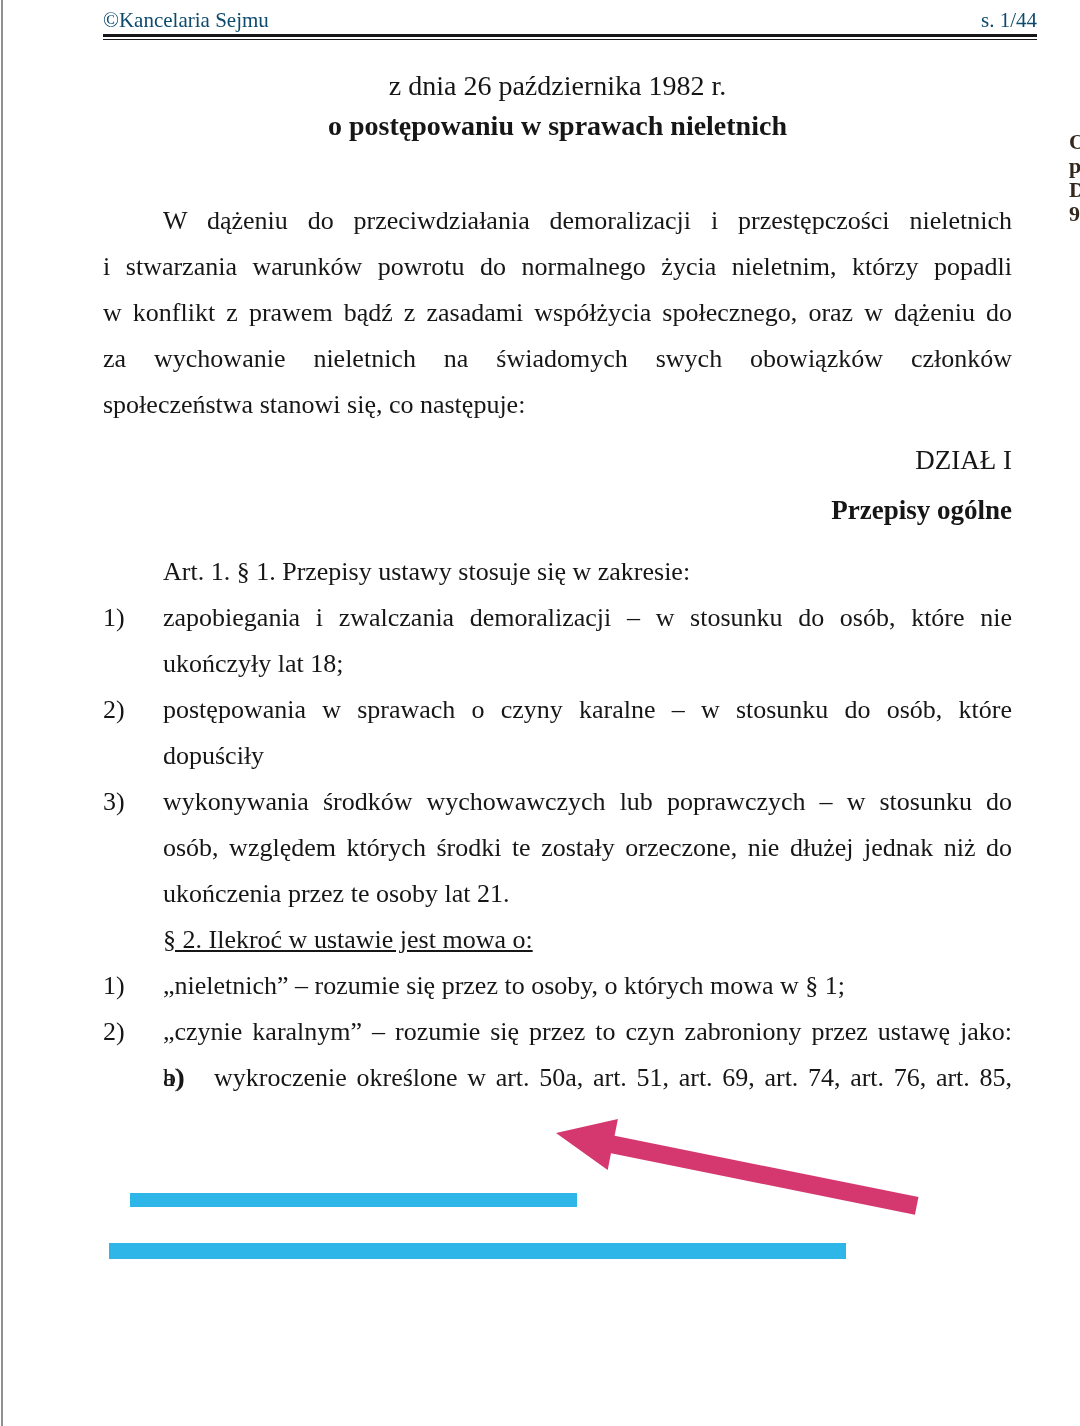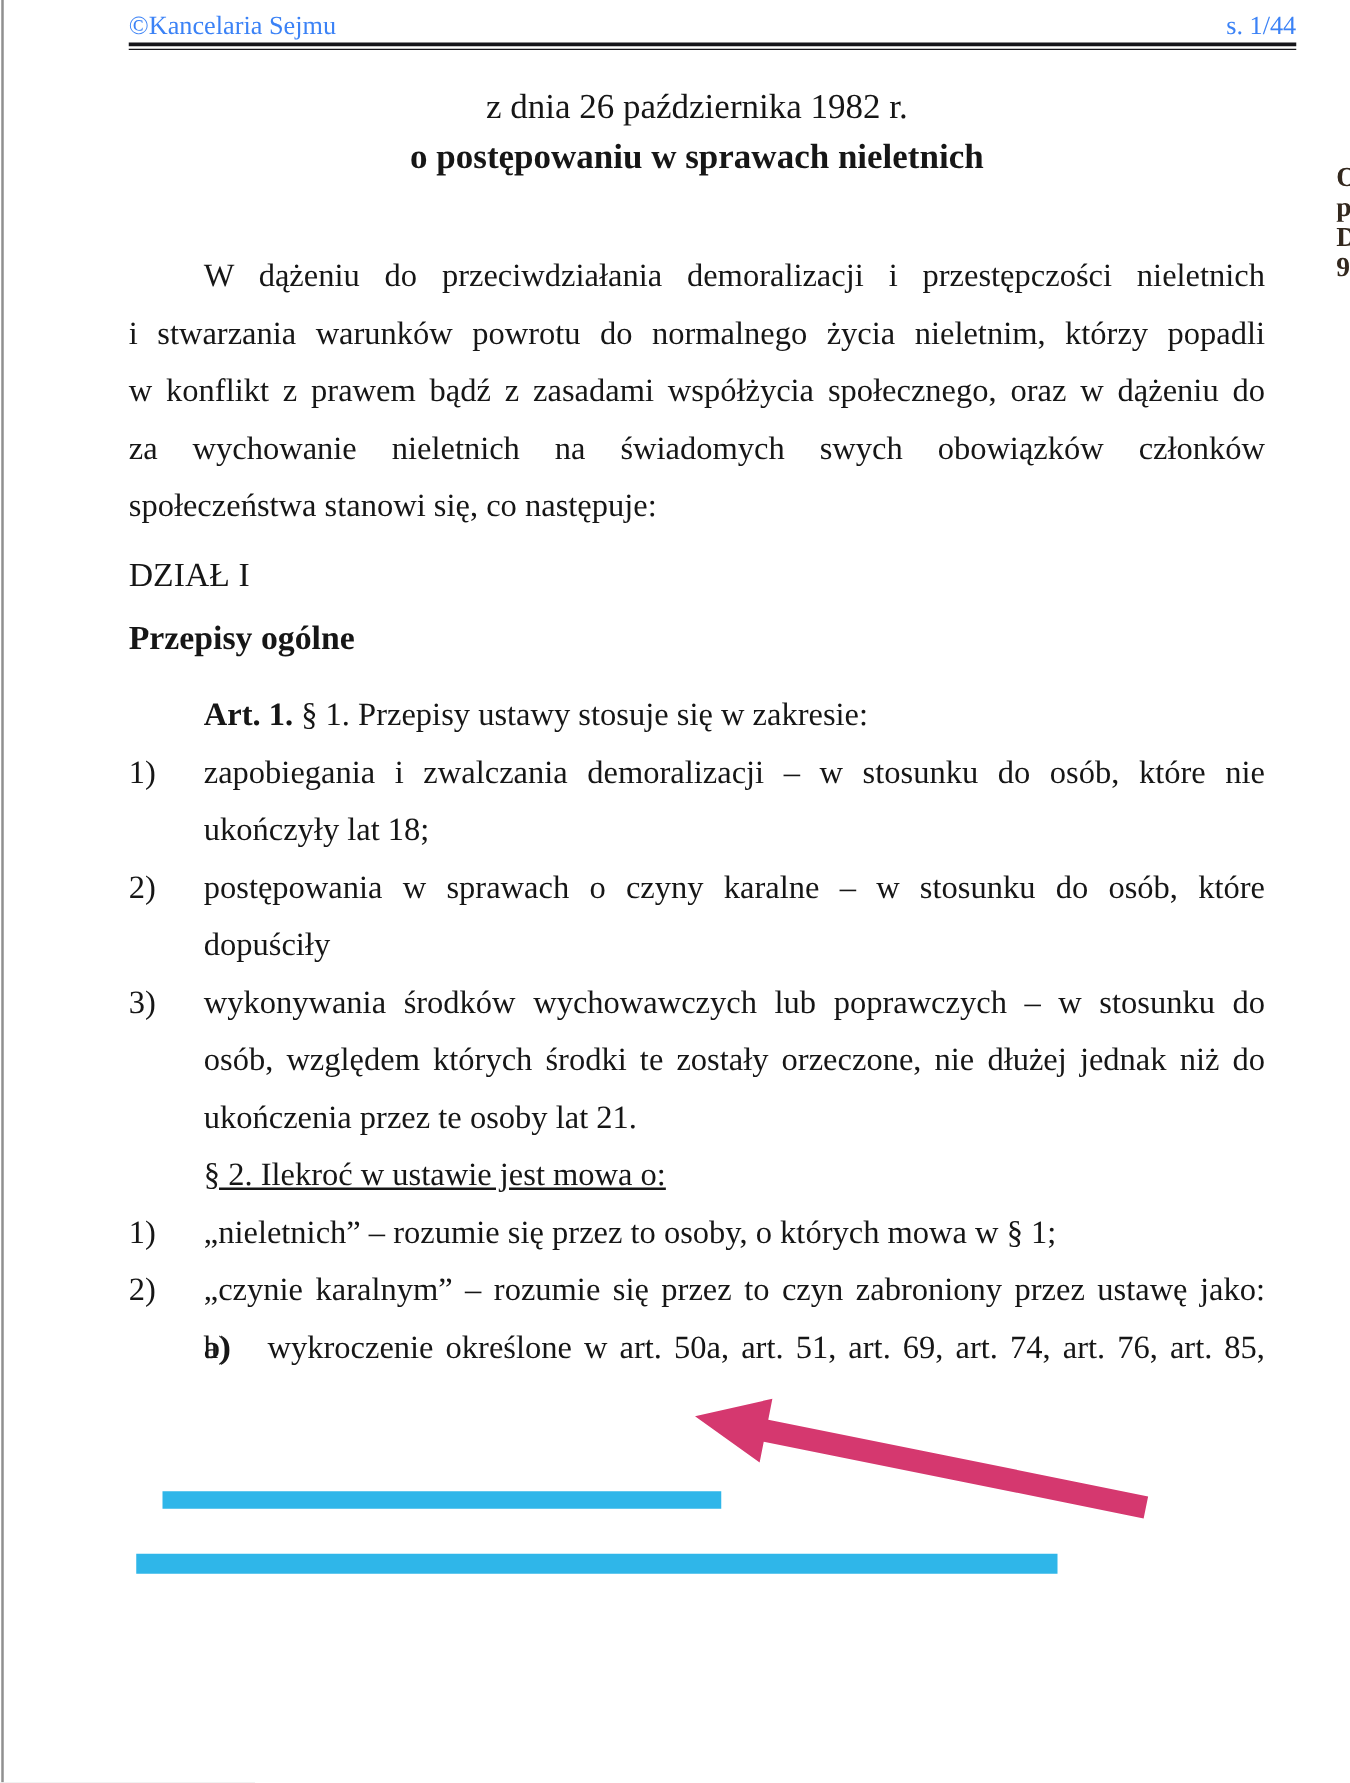--- a/index.html
+++ b/index.html
@@ -3,36 +3,36 @@
 <meta charset="utf-8">
 <style>
   html,body{margin:0;padding:0;background:#e8e8e8;}
   .page{
     position:relative;width:1080px;height:1426px;margin:0 auto;background:#ffffff;
     overflow:hidden;font-family:"Liberation Serif","DejaVu Serif",serif;color:#161616;
   }
   .edge{position:absolute;left:1px;top:0;width:2px;height:100%;background:#909090;}
   .content{position:absolute;left:103px;top:0;width:909px;}
   .hdr{display:flex;justify-content:space-between;width:934px;padding-top:8px;
-       font-size:21px;line-height:25px;color:#3b82f6;}
+       font-size:21px;line-height:25px;color:#0c4a6e;}
   .rule-thick{width:934px;height:3px;background:#15151a;margin-top:1px;}
   .rule-thin{width:934px;height:1px;background:#15151a;margin-top:2px;}
   .doc-id{margin-top:32px;text-align:center;font-weight:bold;font-size:28px;line-height:32px;}
   .ustawa{margin-top:72px;text-align:center;font-weight:bold;font-size:28px;line-height:32px;letter-spacing:9px;}
   .date{margin-top:30px;text-align:center;font-size:28px;line-height:32px;}
   .act-title{margin-top:8px;text-align:center;font-weight:bold;font-size:28px;line-height:32px;}
   .preamble{margin-top:56px;}
   .ln{font-size:26px;line-height:46px;}
   .j{text-align:justify;text-align-last:justify;}
   .ind{text-indent:60px;}
-  .center-h{font-size:27px;line-height:46px;text-align:left;}
+  .center-h{font-size:27px;line-height:46px;text-align:right;}
   .dzial{margin-top:9px;}
   .przepisy{margin-top:4px;font-weight:bold;}
   .art-line{margin-top:16px;text-indent:60px;font-size:26px;line-height:46px;}
-  .b{font-weight:bold;}
+  .b{font-weight:normal;}
   .par2-intro{text-indent:60px;font-size:26px;line-height:46px;text-decoration:underline;}
   .item{position:relative;padding-left:60px;}
   .item .mk{position:absolute;left:0;top:0;font-size:26px;line-height:46px;}
   .subitem{position:relative;padding-left:111px;}
   .subitem .mk{position:absolute;left:60px;top:0;font-size:26px;line-height:46px;}
   .bar{position:absolute;z-index:3;}
   .bar1{left:130px;top:1193px;width:447px;height:14px;}
   .bar2{left:109px;top:1243px;width:737px;height:16px;}
   .arrow-svg{position:absolute;left:540px;top:1111px;z-index:4;}
   .frag{position:absolute;left:1069px;top:130px;width:11px;height:110px;overflow:hidden;

